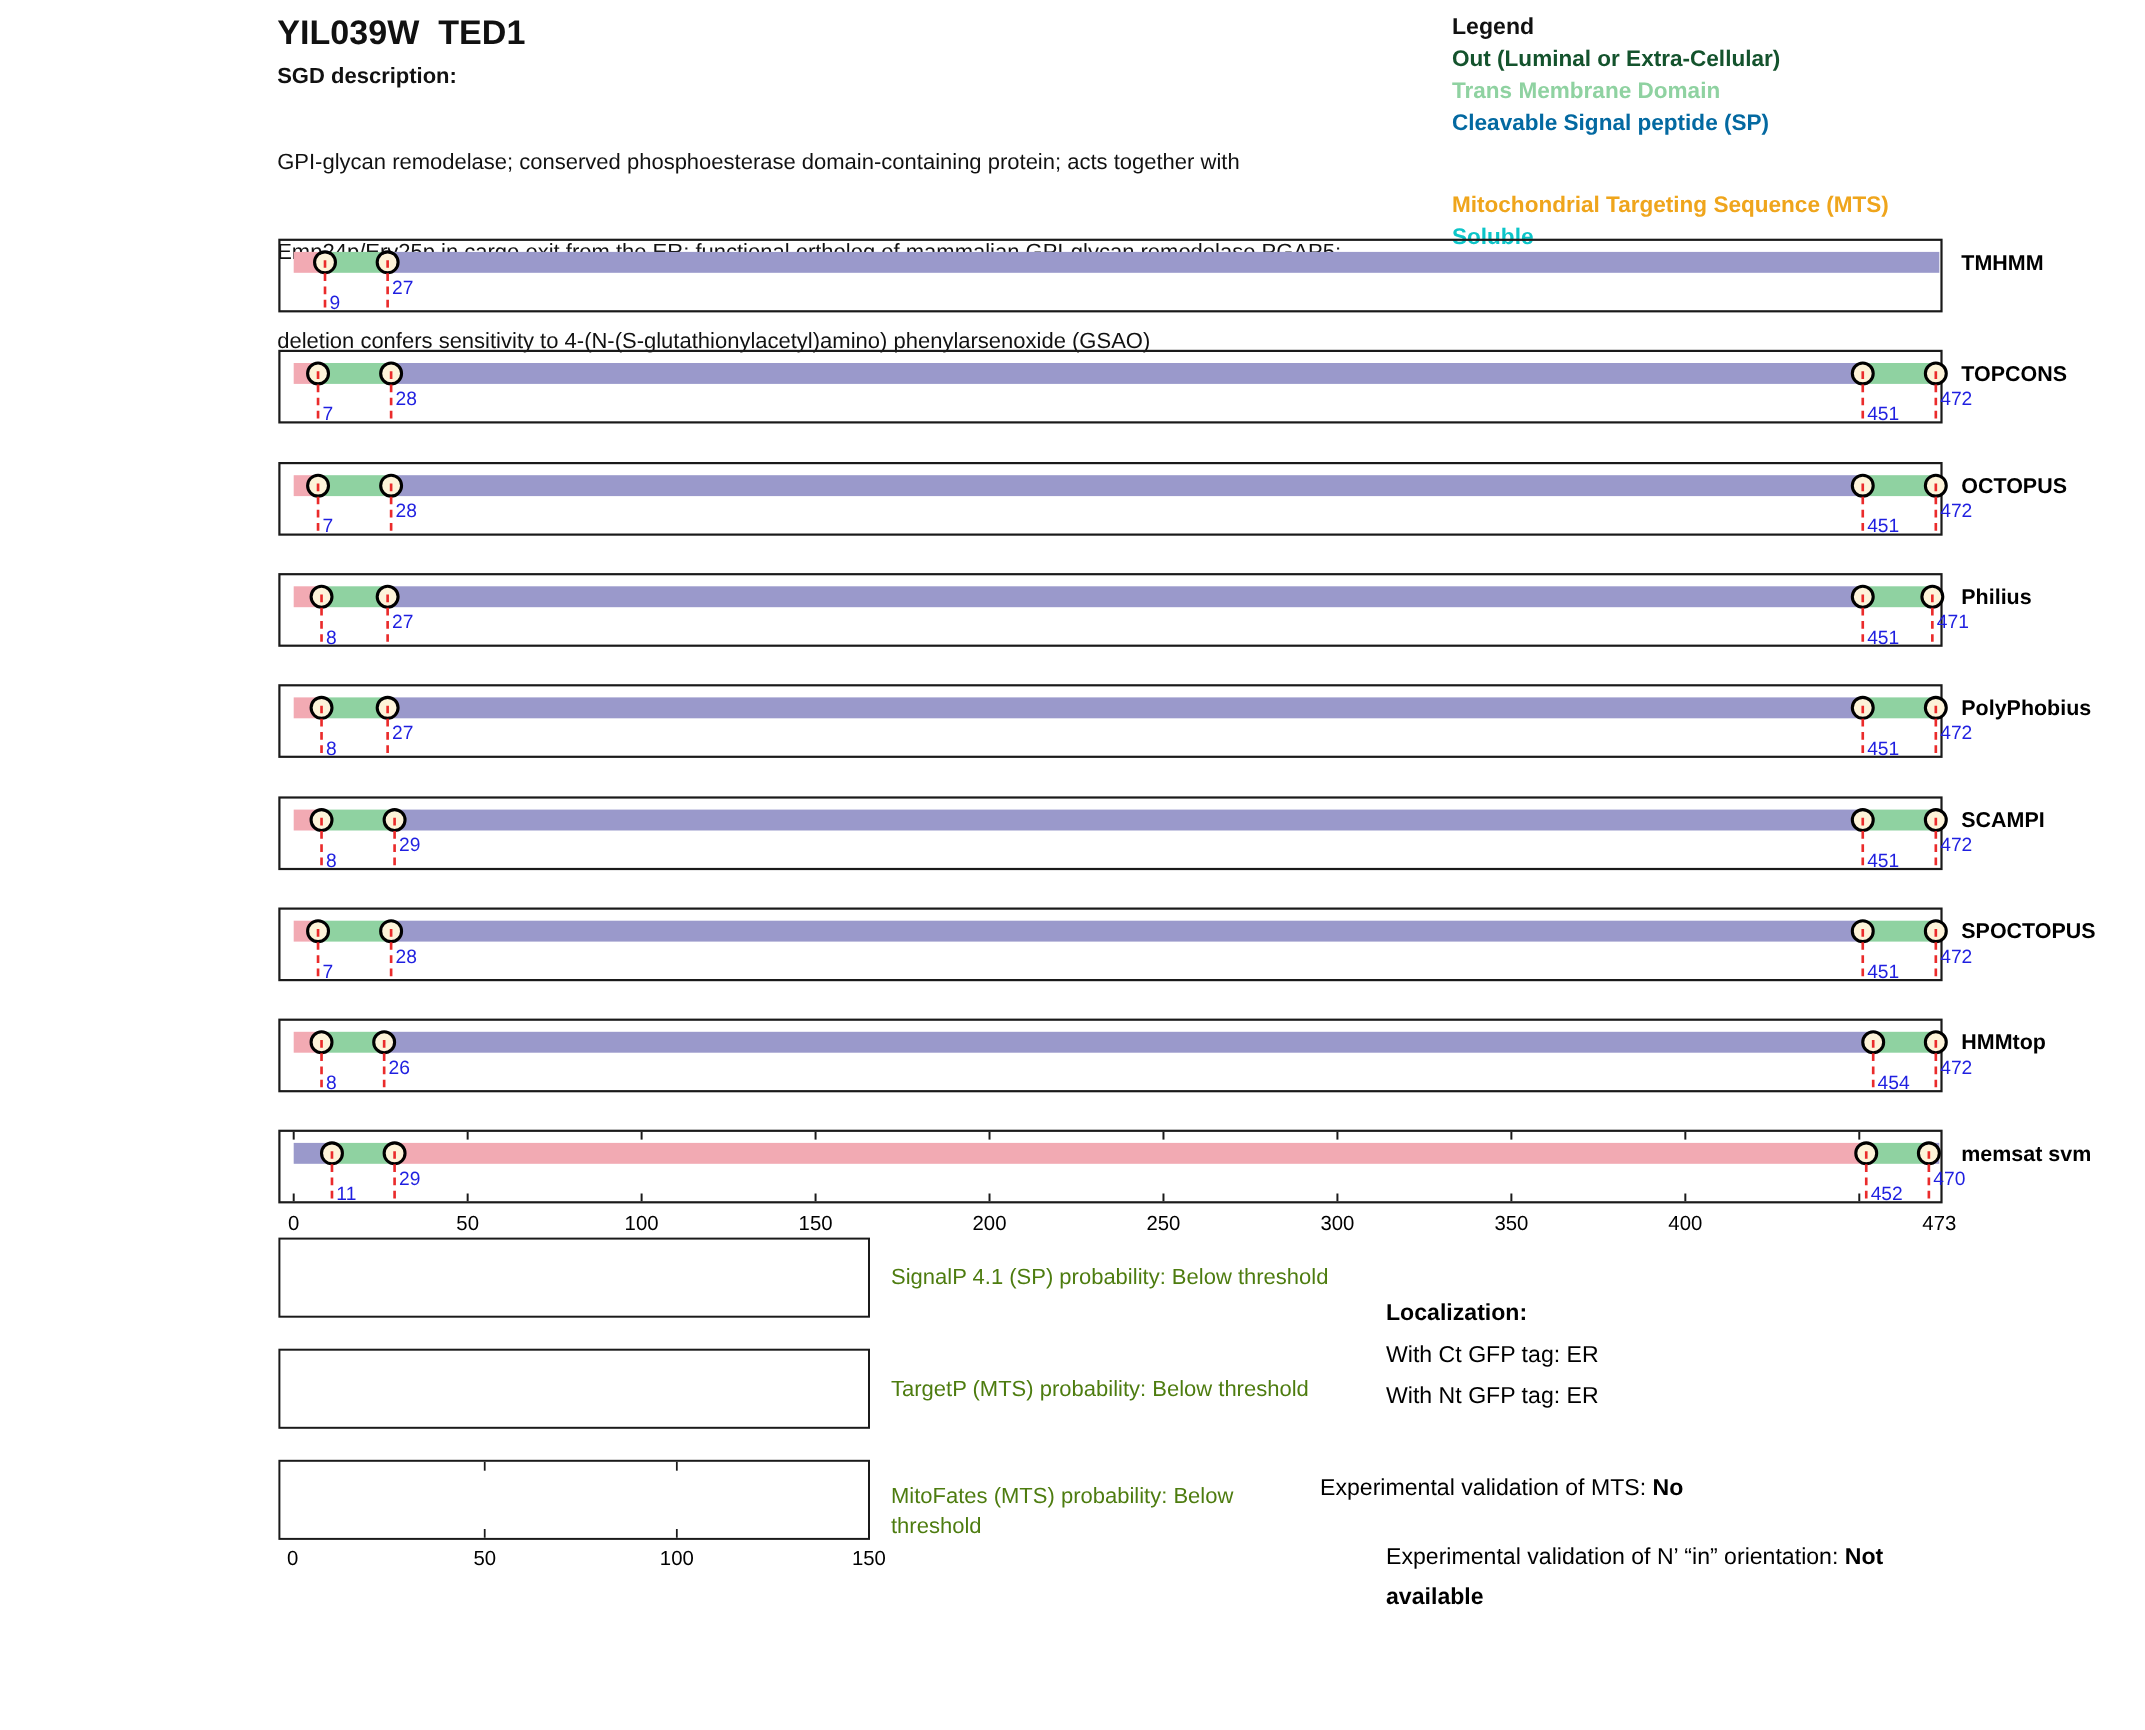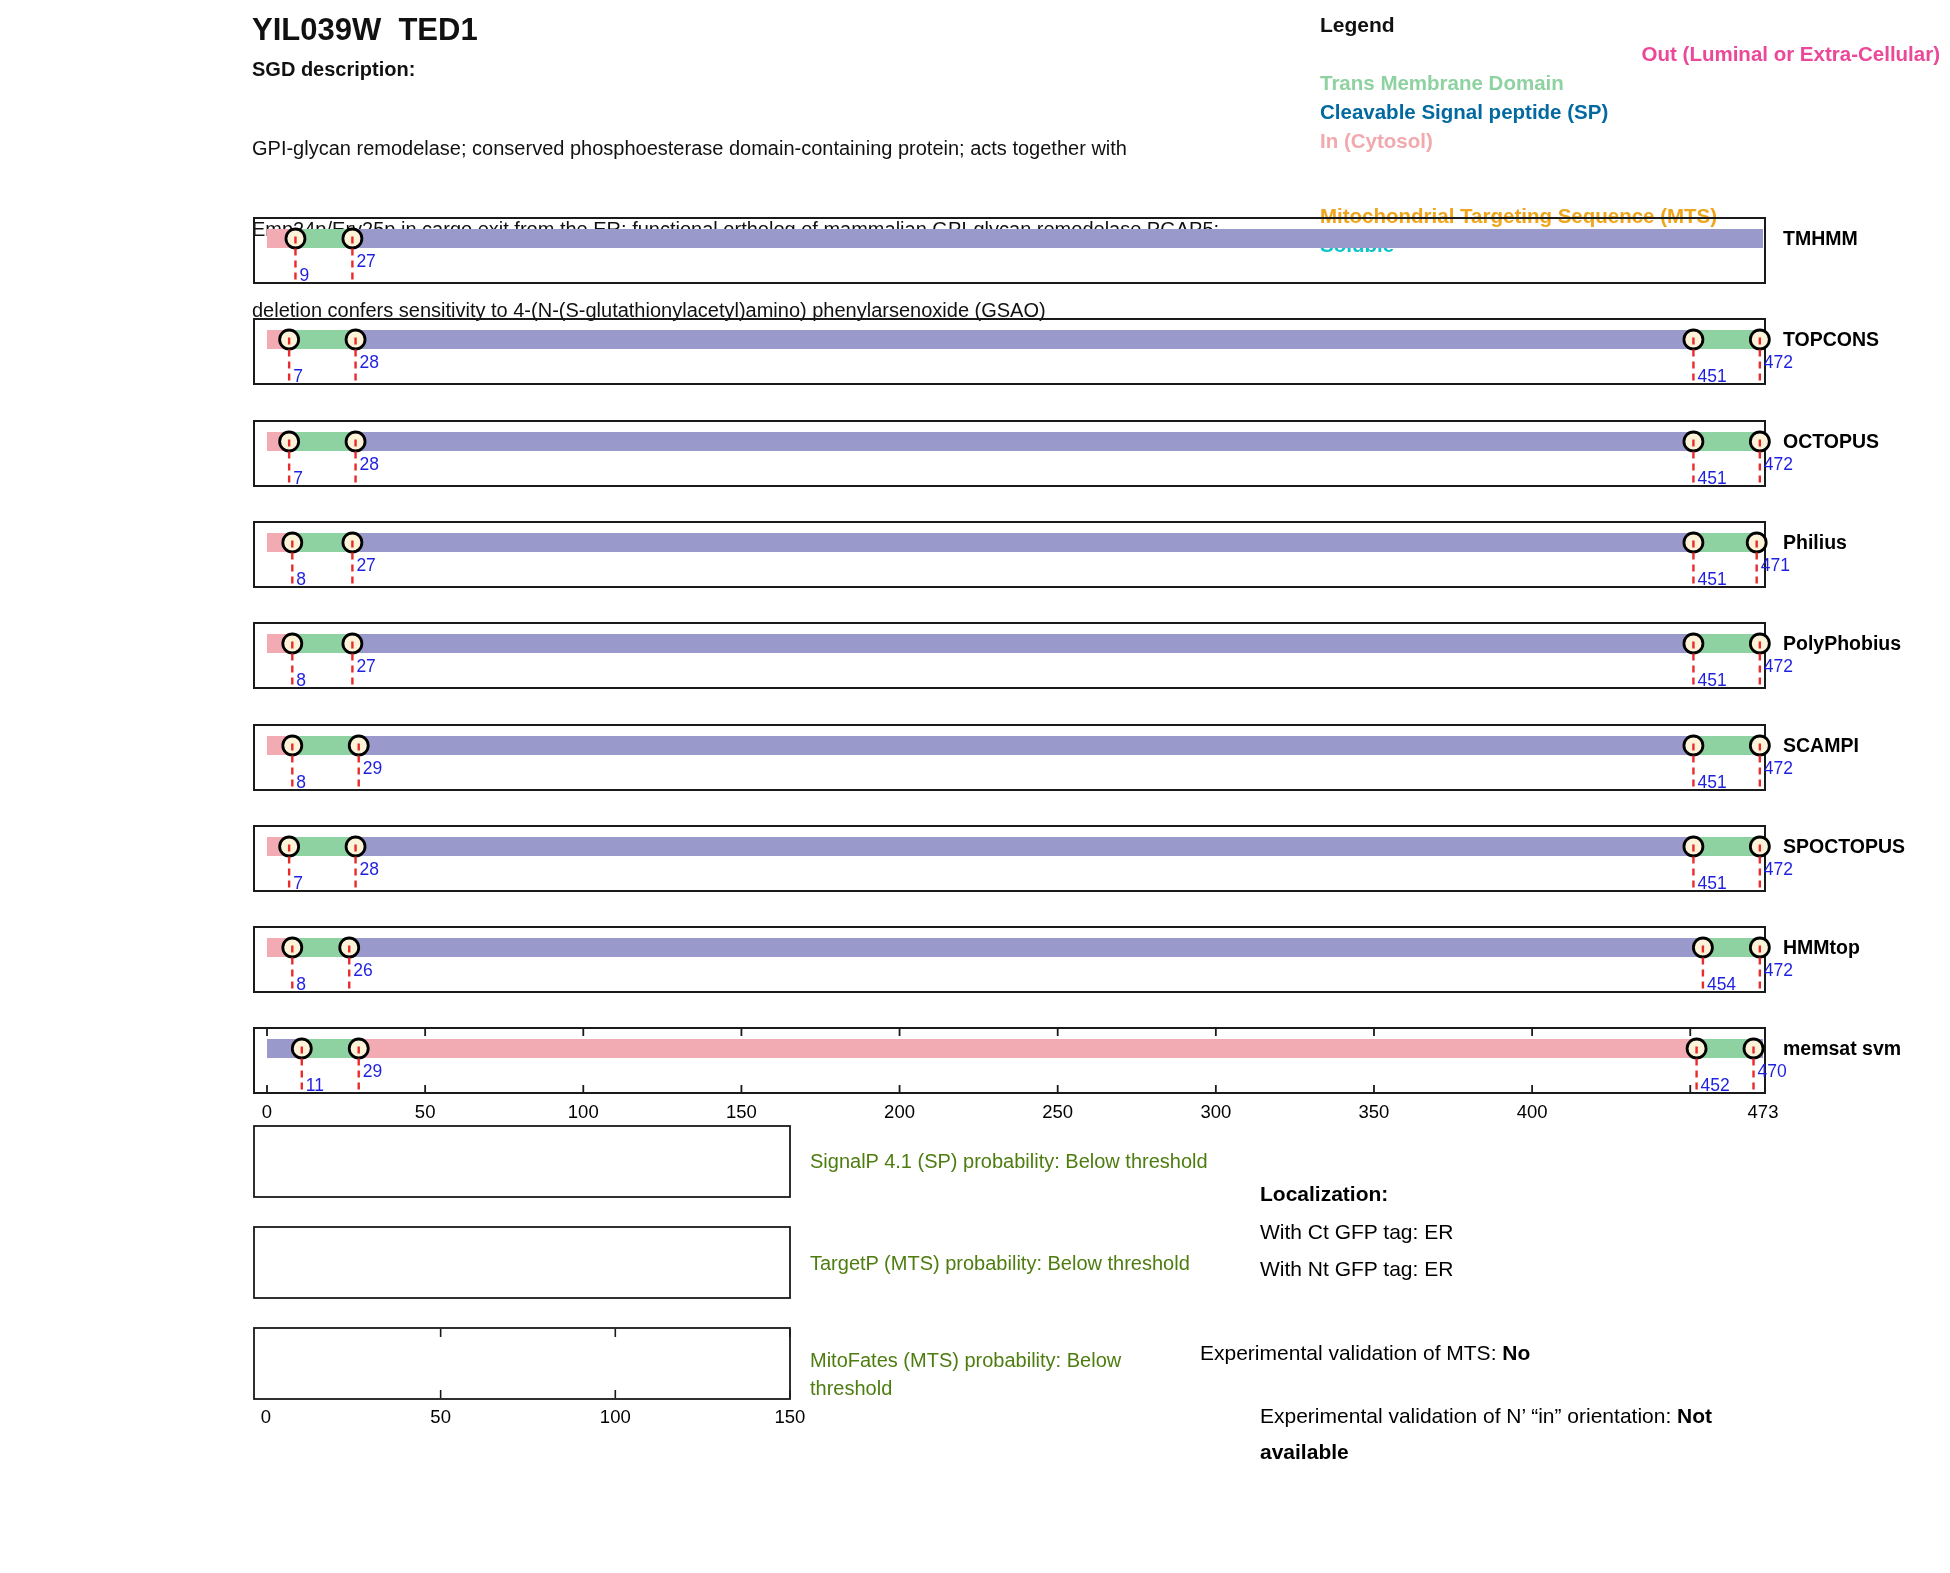--- a/index.html
+++ b/index.html
@@ -33,24 +33,23 @@
   <div class="abs page-title">YIL039W  TED1</div>
   <div class="abs sgd-label">SGD description:</div>
   <div class="abs desc">
     <div>GPI-glycan remodelase; conserved phosphoesterase domain-containing protein; acts together with</div>
     <div>Emp24p/Erv25p in cargo exit from the ER; functional ortholog of mammalian GPI-glycan remodelase PGAP5;</div>
     <div>deletion confers sensitivity to 4-(N-(S-glutathionylacetyl)amino) phenylarsenoxide (GSAO)</div>
   </div>
 
   <div class="abs legend">
     <div class="legend-title">Legend</div>
-    <div class="legend-item" style="color: #ec4899; text-align: right;">Out (Luminal or Extra-Cellular)</div>
+    <div class="legend-item" style="color: #14532d;">Out (Luminal or Extra-Cellular)</div>
     <div class="legend-item" style="color: rgb(143, 210, 161);">Trans Membrane Domain</div>
     <div class="legend-item" style="color: #0369a1;">Cleavable Signal peptide (SP)</div>
-    <div class="legend-item" style="color: rgb(242, 169, 174);">In (Cytosol)</div>
     <div class="legend-item" style="color: rgb(239, 165, 28); margin-top: 46px;">Mitochondrial Targeting Sequence (MTS)</div>
     <div class="legend-item" style="color: rgb(12, 197, 200);">Soluble</div>
   </div>
 
   <svg id="fig" class="abs" style="left:0;top:0;" width="1950" height="1573" viewBox="0 0 1950 1573">
       <g>
         <rect x="254" y="218" width="1511" height="65" fill="none" stroke="#1a1a1a" stroke-width="2"></rect>
         <rect x="267" y="229" width="28.46519999999998" height="19" fill="#f2aab3"></rect>
         <rect x="295.4652" y="229" width="56.93040000000002" height="19" fill="#8fd2a1"></rect>
         <rect x="352.3956" y="229" width="1410.6088" height="19" fill="#9a99cb"></rect>

